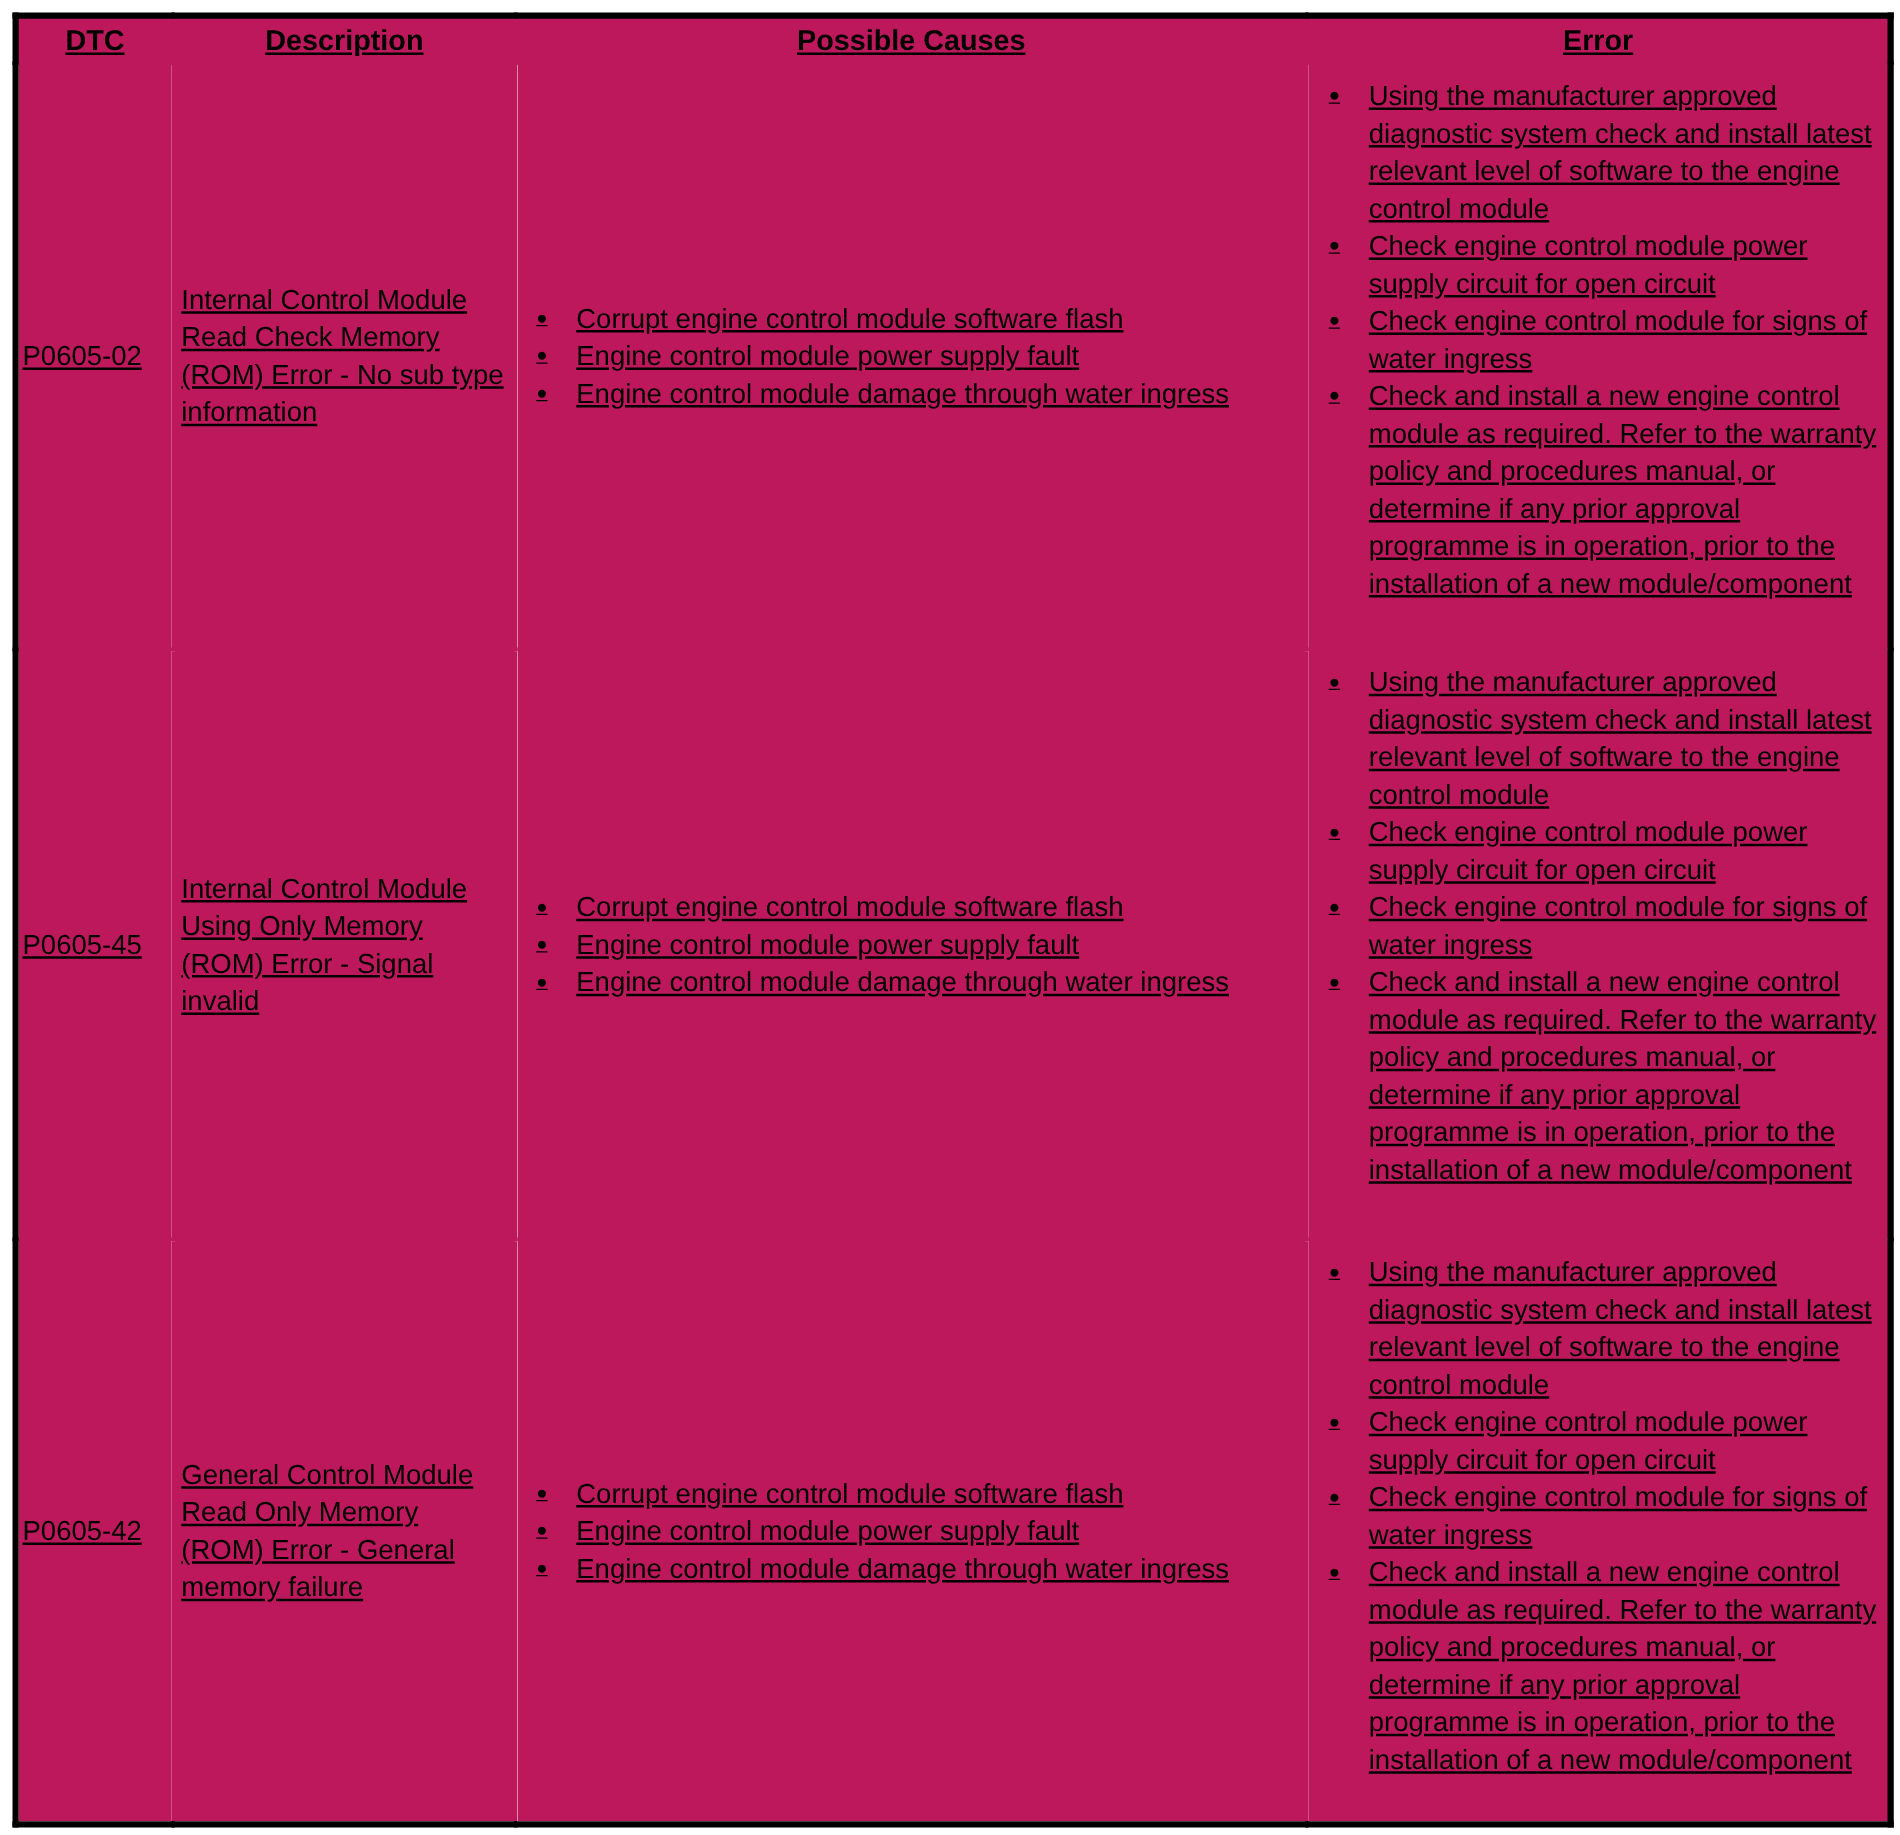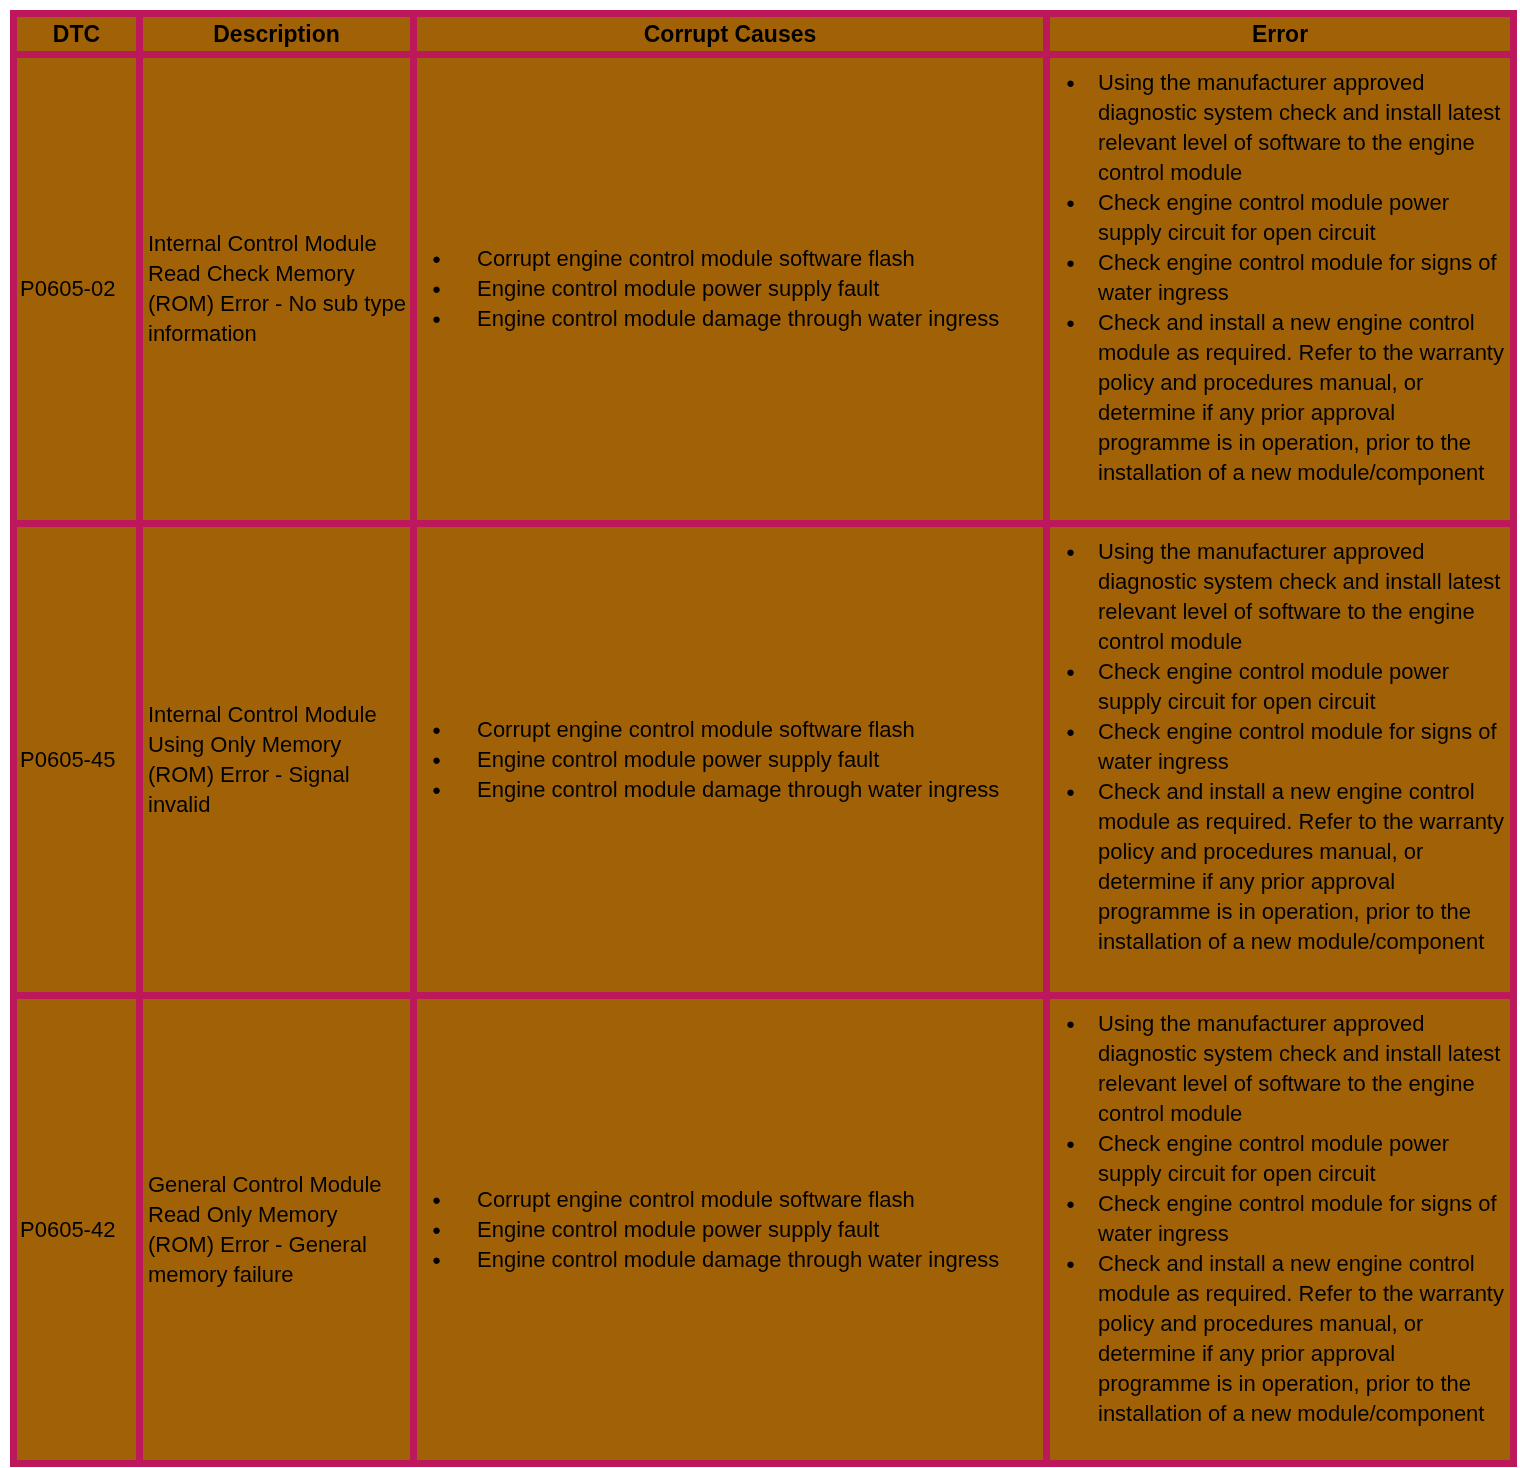--- a/index.html
+++ b/index.html
@@ -19,23 +19,24 @@
     position: absolute;
     left: 10px;
     top: 10px;
     width: 1500px;
     border-collapse: collapse;
     table-layout: fixed;
     border: 5px solid #000000;
   }
   table.dtc-table th,
   table.dtc-table td {
-    border: 7px solid #be185d;
+    border: 3px solid #be185d;
     color: #000000;
-    background: #a16207;
+    background: #be185d;
+    text-decoration: underline;
   }
   thead th {
     border-bottom: 5px solid #000000;
     height: 30px;
     font-size: 23px;
     font-weight: bold;
     text-align: center;
     padding: 2px 0;
   }
   tbody td {
@@ -63,39 +64,39 @@
     display: flex;
     align-items: flex-start;
   }
   .bullet {
     flex: 0 0 32px;
     font-size: 15px;
     line-height: 30px;
     color: #000000;
   }
   .bullet-text { display: block; }
-  .causes-cell .bullet-text { width: 540px; margin-left: 13px; }
+  .causes-cell .bullet-text { width: 540px; }
   .action-cell .bullet-text { width: 406px; }
 </style>
 </head>
 <body>
 
 <div class="page">
   <table class="dtc-table">
     <colgroup>
       <col style="width:126px">
       <col style="width:274px">
       <col style="width:633px">
       <col style="width:467px">
     </colgroup>
     <thead>
       <tr>
         <th>DTC</th>
         <th>Description</th>
-        <th>Corrupt Causes</th>
+        <th>Possible Causes</th>
         <th>Error</th>
       </tr>
     </thead>
     <tbody>
   <tr>
     <td class="dtc-cell">
       <span class="dtc-text">P0605-02</span>
     </td>
     <td class="desc-cell">
       <span class="desc-text">Internal Control Module Read Check Memory (ROM) Error - No sub type information</span>

